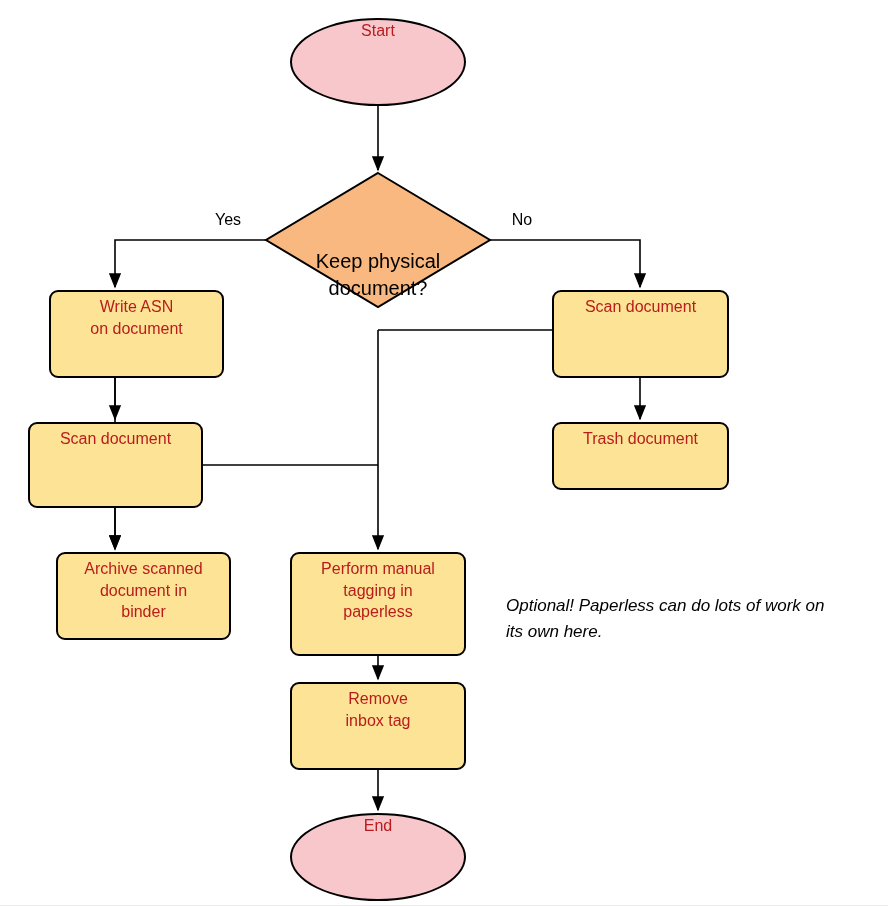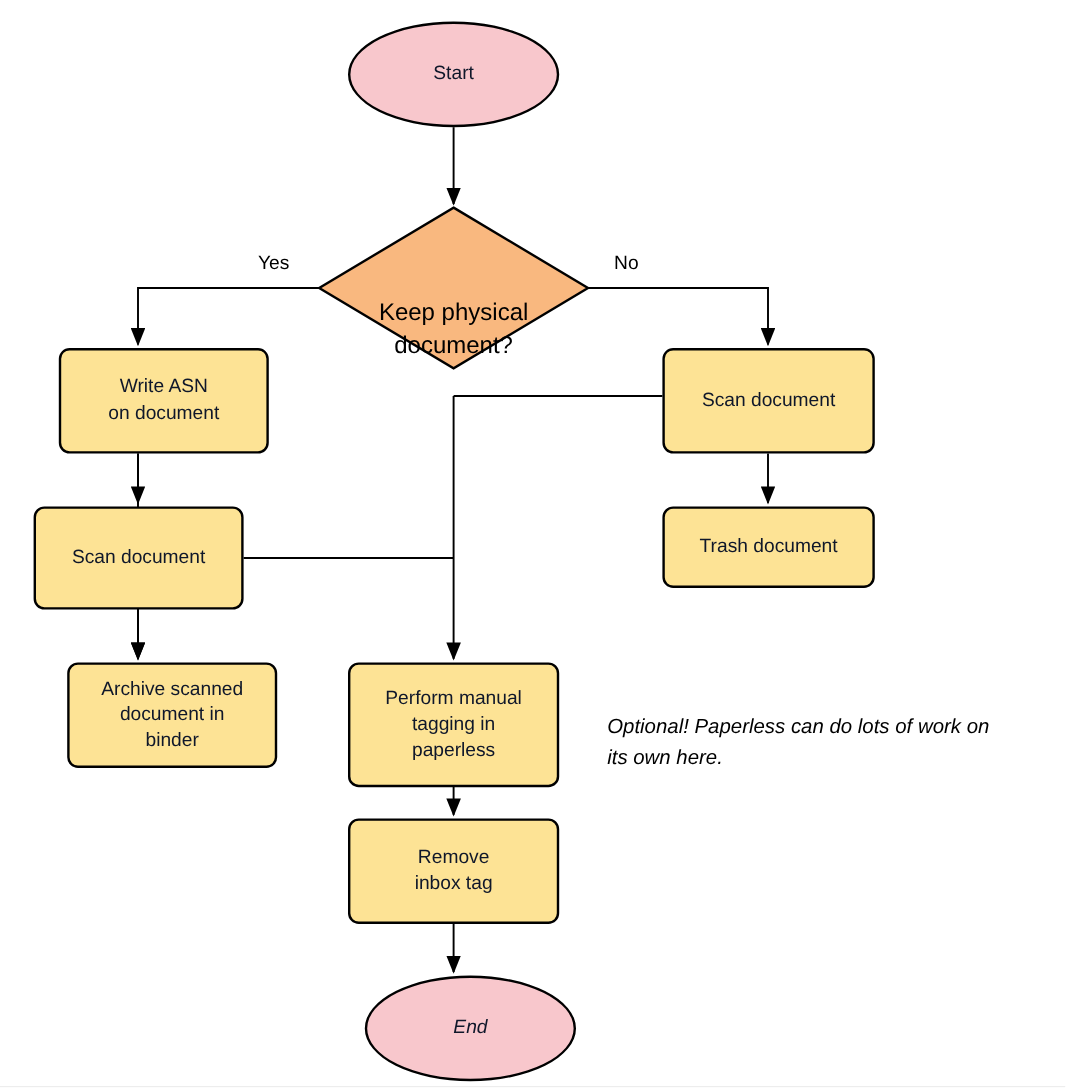--- a/index.html
+++ b/index.html
@@ -26,26 +26,26 @@
     fill: none;
   }
   .diamond {
     fill: var(--decision-fill, #f9b87f);
     stroke: var(--stroke, #000);
     stroke-width: 2;
   }
   .node {
     position: absolute;
     display: flex;
-    align-items: center;
+    align-items: flex-start;
     justify-content: center;
     text-align: center;
     font-size: 16px;
     line-height: 1.35;
-    color: #0f172a;
+    color: #b91c1c;
   }
   .node-label { white-space: pre-line; }
   .terminator {
     background: var(--terminator-fill, #f8c7cc);
     border: 2px solid var(--stroke, #000);
     border-radius: 50%;
   }
   .process {
     background: var(--process-fill, #fde395);
     border: 2px solid var(--stroke, #000);
@@ -147,21 +147,21 @@
     <span class="node-label">Perform manual
 tagging in
 paperless</span>
   </div>
 
   <div class="node process" style="left:290px; top:682px; width:176px; height:88px;">
     <span class="node-label">Remove
 inbox tag</span>
   </div>
 
-  <div class="node terminator" style="left:304px; top:813px; width:176px; height:88px;font-style:italic;">
+  <div class="node terminator" style="left:290px; top:813px; width:176px; height:88px;">
     <span class="node-label">End</span>
   </div>
 
   <div class="annotation" style="left:482px; top:593px; width:400px;margin-left:24px;">Optional! Paperless can do lots of work on
 its own here.</div>
 
   <div class="bottom-edge"></div>
 </div>
 
 </body></html>

